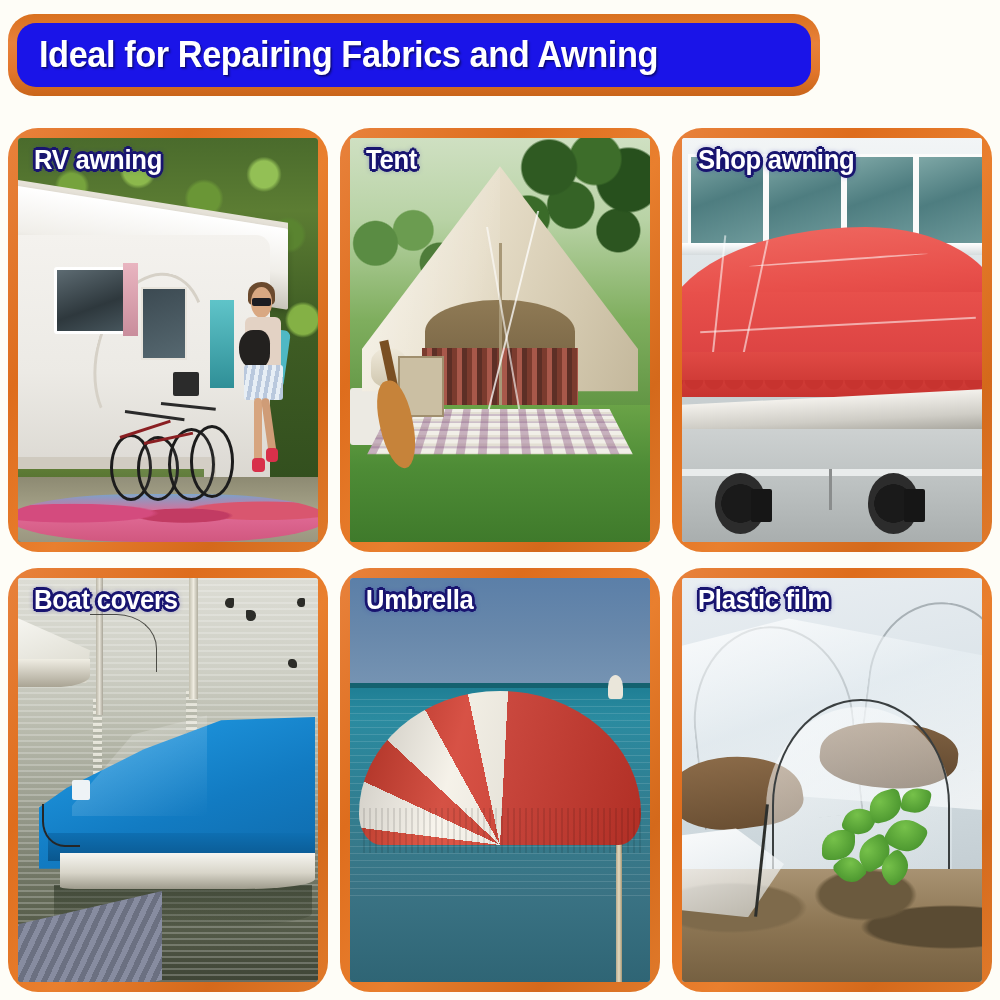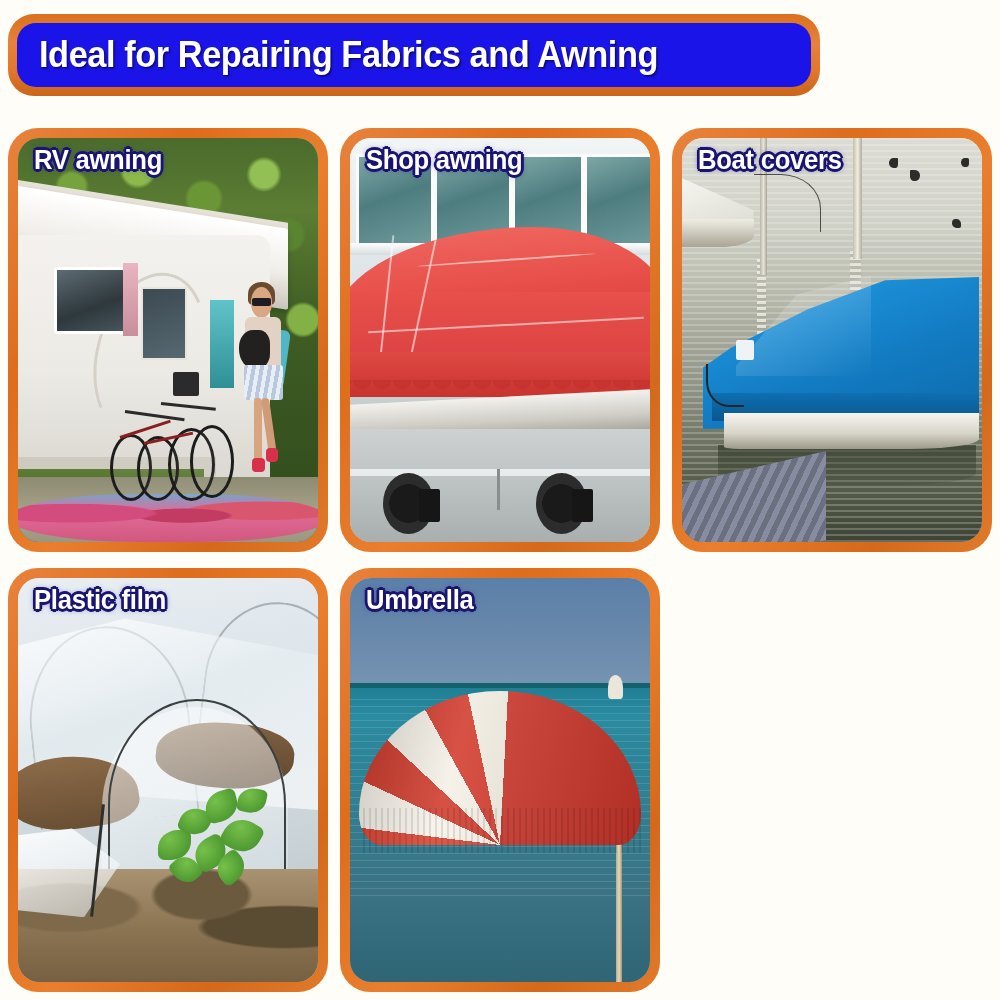--- a/index.html
+++ b/index.html
@@ -46,21 +46,21 @@
   }
   .card{
     position:relative;
     border-radius:30px;
     background:linear-gradient(125deg,#e8823c 0%,#de6d1d 30%,#e97f2e 55%,#d4691b 80%,#e07a2b 100%);
     padding:10px;
     box-sizing:border-box;
   }
   .photo{
     position:relative;width:100%;height:100%;
-    border-radius:21px;overflow:hidden;
+    border-radius:3px;overflow:hidden;
     background:#ccc;
   }
   .label{
     position:absolute;left:16px;top:7px;z-index:40;
     color:#ffffff;
     font-size:27px;font-weight:bold;
     letter-spacing:-0.3px;
     transform:scaleX(0.95);transform-origin:left top;
     white-space:nowrap;
     text-shadow:
@@ -296,20 +296,43 @@
         <div class="p-skirt"></div>
         <div class="p-legl"></div>
         <div class="p-legr"></div>
         <div class="p-shoe"></div>
         <div class="p-shoe2"></div>
       </div>
       <div class="label">RV awning</div>
     </div>
   </div>
 
+  <div class="card">
+    <div class="photo">
+      <div class="layer t-sky"></div>
+      <div class="layer t-ltrees"></div>
+      <div class="layer t-trees"></div>
+      <div class="layer t-lawn"></div>
+      <div class="layer t-caravan"></div>
+      <div class="layer t-canopy"></div>
+      <div class="layer t-shade"></div>
+      <div class="layer t-wall"></div>
+      <div class="layer t-door"></div>
+      <div class="layer t-rug"></div>
+      <div class="layer t-pole"></div>
+      <div class="layer t-guy1"></div>
+      <div class="layer t-guy2"></div>
+      <div class="layer t-mat"></div>
+      <div class="layer t-drum"></div>
+      <div class="layer t-chair"></div>
+      <div class="layer t-gneck"></div>
+      <div class="layer t-guitar"></div>
+      <div class="label">Tent</div>
+    </div>
+  </div>
 
   <div class="card">
     <div class="photo">
       <div class="layer s-wall"></div>
       <div class="layer s-winband"></div>
       <div class="s-win" style="left:2%;width:24%"></div>
       <div class="s-win" style="left:28%;width:24%"></div>
       <div class="s-win" style="left:54%;width:22%"></div>
       <div class="s-win" style="left:78%;width:22%"></div>
       <div class="layer s-ledge"></div>
@@ -355,20 +378,35 @@
       <div class="layer b-patch"></div>
       <div class="layer b-hull"></div>
       <div class="layer b-rope"></div>
       <div class="layer b-dock"></div>
       <div class="label">Boat covers</div>
     </div>
   </div>
 
   <div class="card">
     <div class="photo">
+      <div class="layer u-sky"></div>
+      <div class="layer u-sea"></div>
+      <div class="layer u-horizon"></div>
+      <div class="layer u-shimmer"></div>
+      <div class="layer u-pole"></div>
+      <div class="layer u-canopy"></div>
+      <div class="layer u-shade"></div>
+      <div class="layer u-fringe"></div>
+      <div class="layer u-finial"></div>
+      <div class="label">Umbrella</div>
+    </div>
+  </div>
+
+  <div class="card">
+    <div class="photo">
       <div class="layer f-bg"></div>
       <div class="layer f-hoop1"></div>
       <div class="layer f-hoop3"></div>
       <div class="layer f-sheet1"></div>
       <div class="layer f-soil2"></div>
       <div class="layer f-soil1"></div>
       <div class="layer f-film2"></div>
       <div class="layer f-hoop2"></div>
       <div class="layer f-ground"></div>
       <div class="layer f-white1"></div>
@@ -380,28 +418,13 @@
         <div class="leaf" style="left:58%;top:34%;width:26%;height:24%;transform:rotate(30deg)"></div>
         <div class="leaf" style="left:36%;top:48%;width:24%;height:22%;transform:rotate(-28deg)"></div>
         <div class="leaf" style="left:68%;top:12%;width:20%;height:18%;transform:rotate(12deg)"></div>
         <div class="leaf" style="left:20%;top:62%;width:20%;height:18%;transform:rotate(48deg)"></div>
         <div class="leaf" style="left:52%;top:60%;width:22%;height:20%;transform:rotate(-40deg)"></div>
       </div>
       <div class="label">Plastic film</div>
     </div>
   </div>
 
-  <div class="card">
-    <div class="photo">
-      <div class="layer u-sky"></div>
-      <div class="layer u-sea"></div>
-      <div class="layer u-horizon"></div>
-      <div class="layer u-shimmer"></div>
-      <div class="layer u-pole"></div>
-      <div class="layer u-canopy"></div>
-      <div class="layer u-shade"></div>
-      <div class="layer u-fringe"></div>
-      <div class="layer u-finial"></div>
-      <div class="label">Umbrella</div>
-    </div>
-  </div>
-
 </div>
 
 </body></html>

